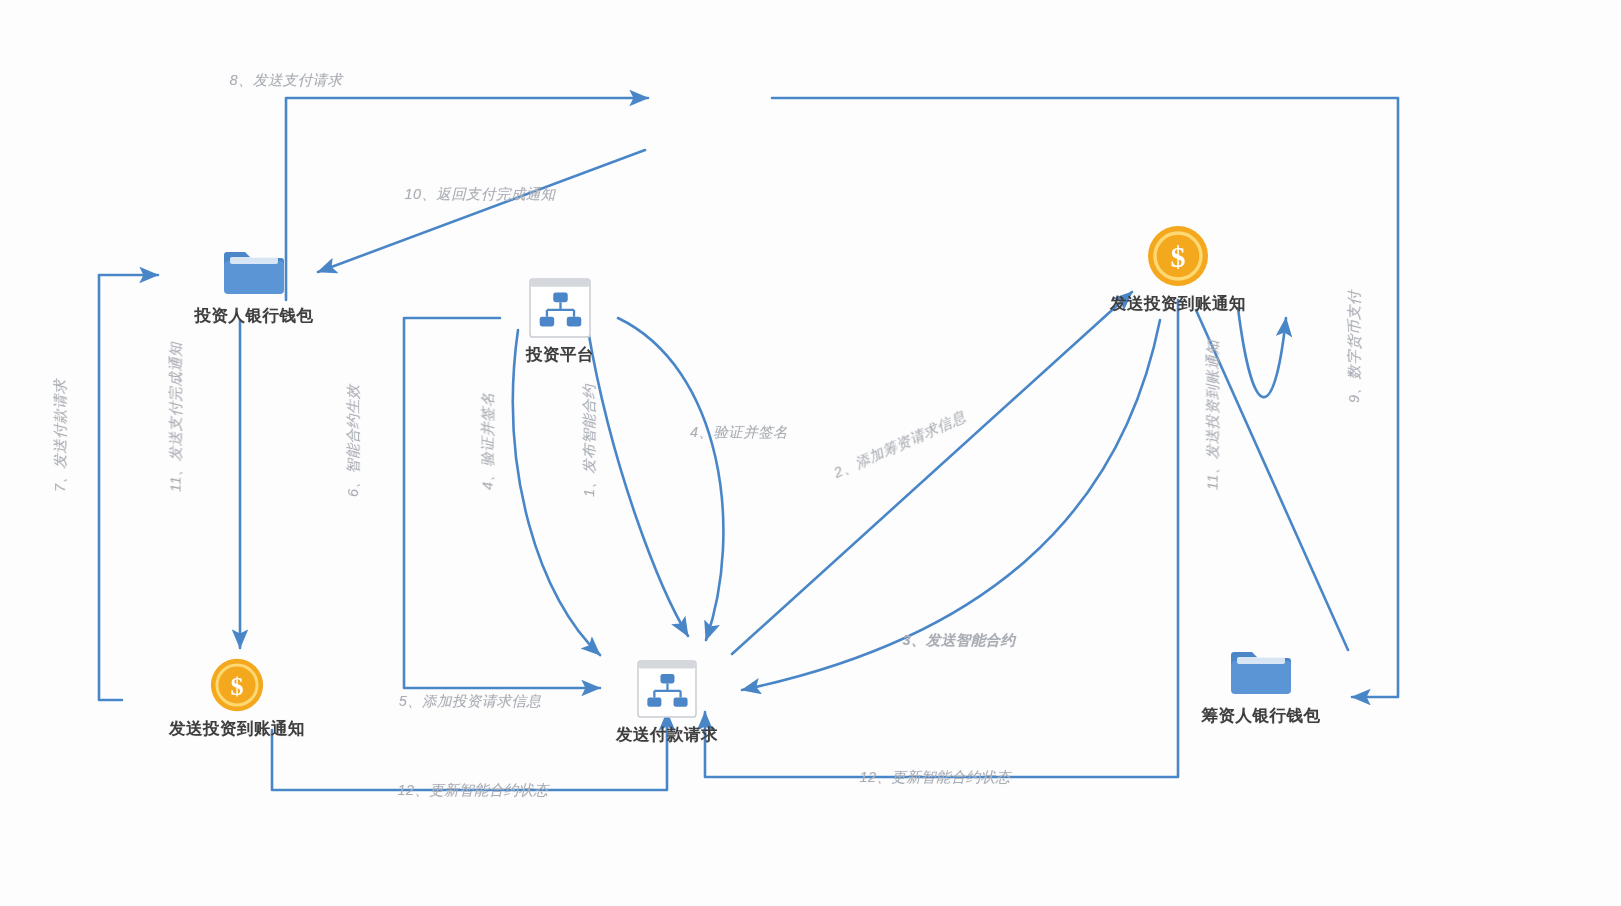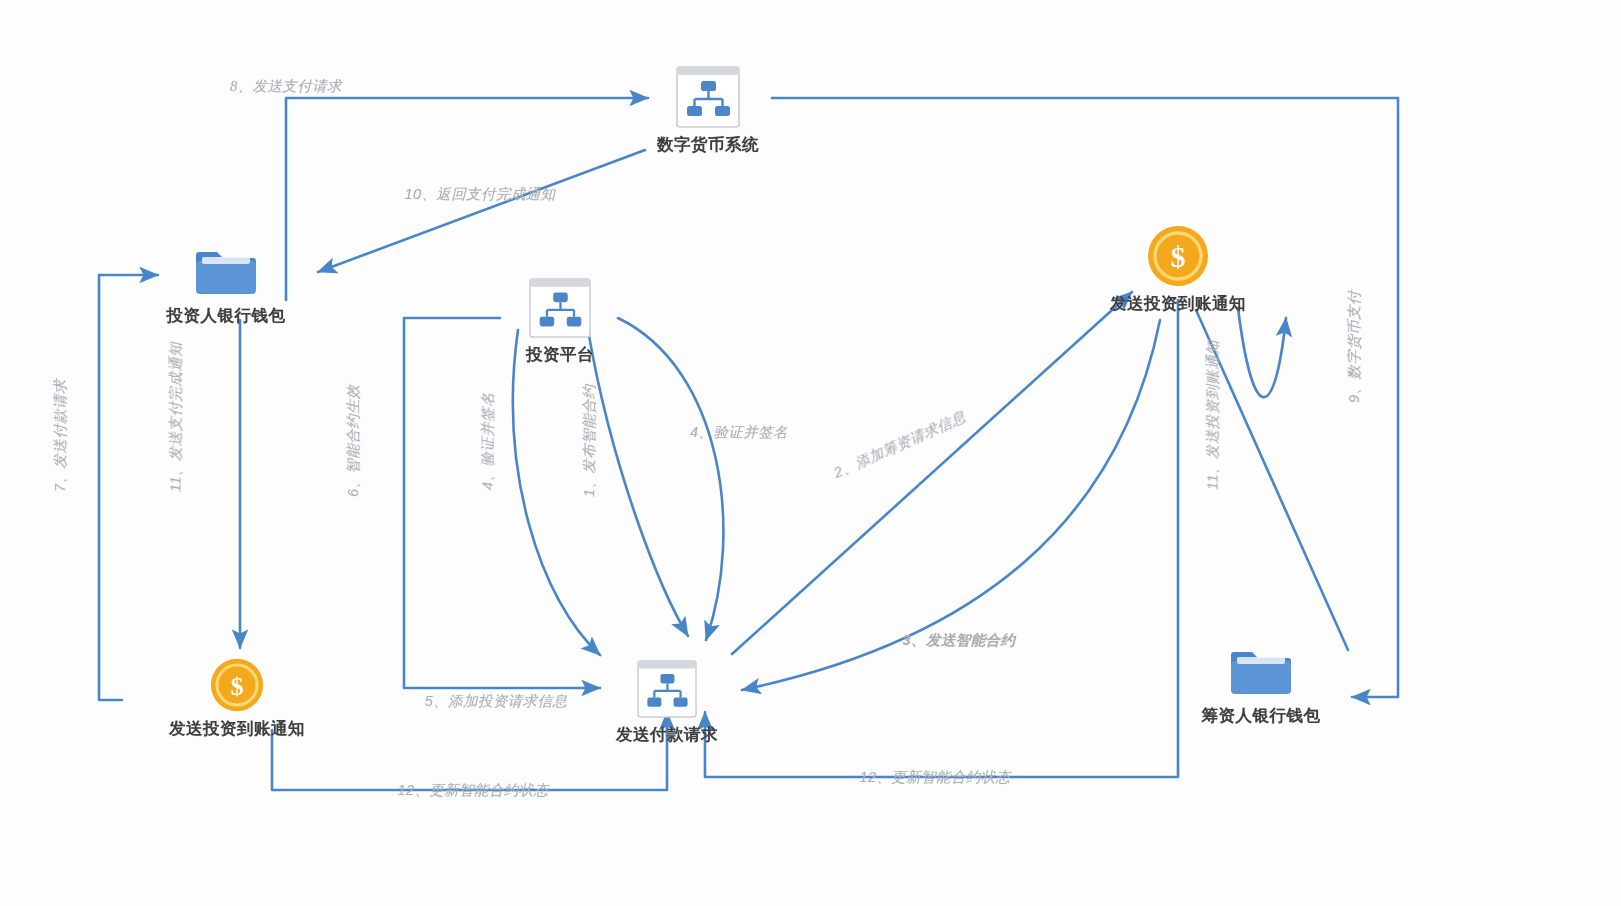--- a/index.html
+++ b/index.html
@@ -101,35 +101,22 @@
 
       <path d="M1196,310 L1348,650"></path>
       <path d="M1238,308 C1252,420 1274,430 1286,318" marker-end="url(#ah)"></path>
 
       <path d="M272,730 L272,790 L667,790 L667,712" marker-end="url(#ah)"></path>
 
       <path d="M1178,300 L1178,777 L705,777 L705,712" marker-end="url(#ah)"></path>
     </g>
   </svg>
 
-  <div class="node" style="left:708px; top:66px;">
-    <span class="glyph">
-      <svg width="64" height="62" viewBox="0 0 64 62" xmlns="http://www.w3.org/2000/svg">
-        <rect x="1" y="1" width="62" height="60" rx="3" fill="#ffffff" stroke="#c9cdd2" stroke-width="1.6"></rect>
-        <rect x="1" y="1" width="62" height="8" rx="3" fill="#d4d7db"></rect>
-        <rect x="25" y="15" width="15" height="10" rx="2.5" fill="#4a86c8"></rect>
-        <rect x="11" y="40" width="15" height="10" rx="2.5" fill="#4a86c8"></rect>
-        <rect x="39" y="40" width="15" height="10" rx="2.5" fill="#4a86c8"></rect>
-        <path d="M32.5,25 L32.5,33 M18.5,33 L18.5,40 M46.5,33 L46.5,40 M18.5,33 L46.5,33" stroke="#4a86c8" stroke-width="2.4" fill="none"></path>
-      </svg>
-    </span>
-    <span class="caption">数字货币系统</span>
-  </div>
-
-  <div class="node" style="left:226px; top:245px;">
+
+  <div class="node" style="left:254px; top:245px;">
     <span class="glyph">
       <svg width="66" height="54" viewBox="0 0 66 54" xmlns="http://www.w3.org/2000/svg">
         <path d="M3,10 a3,3 0 0 1 3,-3 h18 l6,6 h30 a3,3 0 0 1 3,3 v4 H3 Z" fill="#4a86c8"></path>
         <rect x="3" y="16" width="60" height="33" rx="4" fill="#5b95d6"></rect>
         <rect x="9" y="12" width="48" height="7" rx="2" fill="#eef4fb" opacity=".85"></rect>
       </svg>
     </span>
     <span class="caption">投资人银行钱包</span>
   </div>
 
@@ -187,29 +174,29 @@
     <span class="glyph">
       <svg width="66" height="54" viewBox="0 0 66 54" xmlns="http://www.w3.org/2000/svg">
         <path d="M3,10 a3,3 0 0 1 3,-3 h18 l6,6 h30 a3,3 0 0 1 3,3 v4 H3 Z" fill="#4a86c8"></path>
         <rect x="3" y="16" width="60" height="33" rx="4" fill="#5b95d6"></rect>
         <rect x="9" y="12" width="48" height="7" rx="2" fill="#eef4fb" opacity=".85"></rect>
       </svg>
     </span>
     <span class="caption">筹资人银行钱包</span>
   </div>
 
-  <span class="elabel c" style="left:286px;  top:86px;font-family:Liberation Serif, serif;">8、发送支付请求</span>
+  <span class="elabel c" style="left:286px;  top:80px;">8、发送支付请求</span>
   <span class="elabel c" style="left:480px;  top:194px;text-align:right;">10、返回支付完成通知</span>
   <span class="elabel c" style="left:739px;  top:432px;">4、验证并签名</span>
   <span class="elabel c" style="left:906px;  top:474px; transform:translate(-50%,-50%) rotate(-24deg);">2、添加筹资请求信息</span>
   <span class="elabel vert" style="left:1411px; top:403px;">9、数字货币支付</span>
   <span class="elabel vert" style="left:117px;  top:492px;">7、发送付款请求</span>
   <span class="elabel vert" style="left:251px;  top:492px;">11、发送支付完成通知</span>
   <span class="elabel vert" style="left:410px;  top:497px;">6、智能合约生效</span>
   <span class="elabel vert" style="left:537px;  top:490px;">4、验证并签名</span>
   <span class="elabel vert" style="left:646px;  top:497px;">1、发布智能合约</span>
   <span class="elabel vert" style="left:1288px; top:490px;">11、发送投资到账通知</span>
   <span class="elabel c" style="left:959px;  top:640px;font-weight:bold;">3、发送智能合约</span>
-  <span class="elabel c" style="left:496px;  top:701px;">5、添加投资请求信息</span>
+  <span class="elabel c" style="left:470px;  top:701px;">5、添加投资请求信息</span>
   <span class="elabel c" style="left:473px;  top:790px;">12、更新智能合约状态</span>
   <span class="elabel c" style="left:935px;  top:777px;">12、更新智能合约状态</span>
 
 </div>
 
 </body></html>

